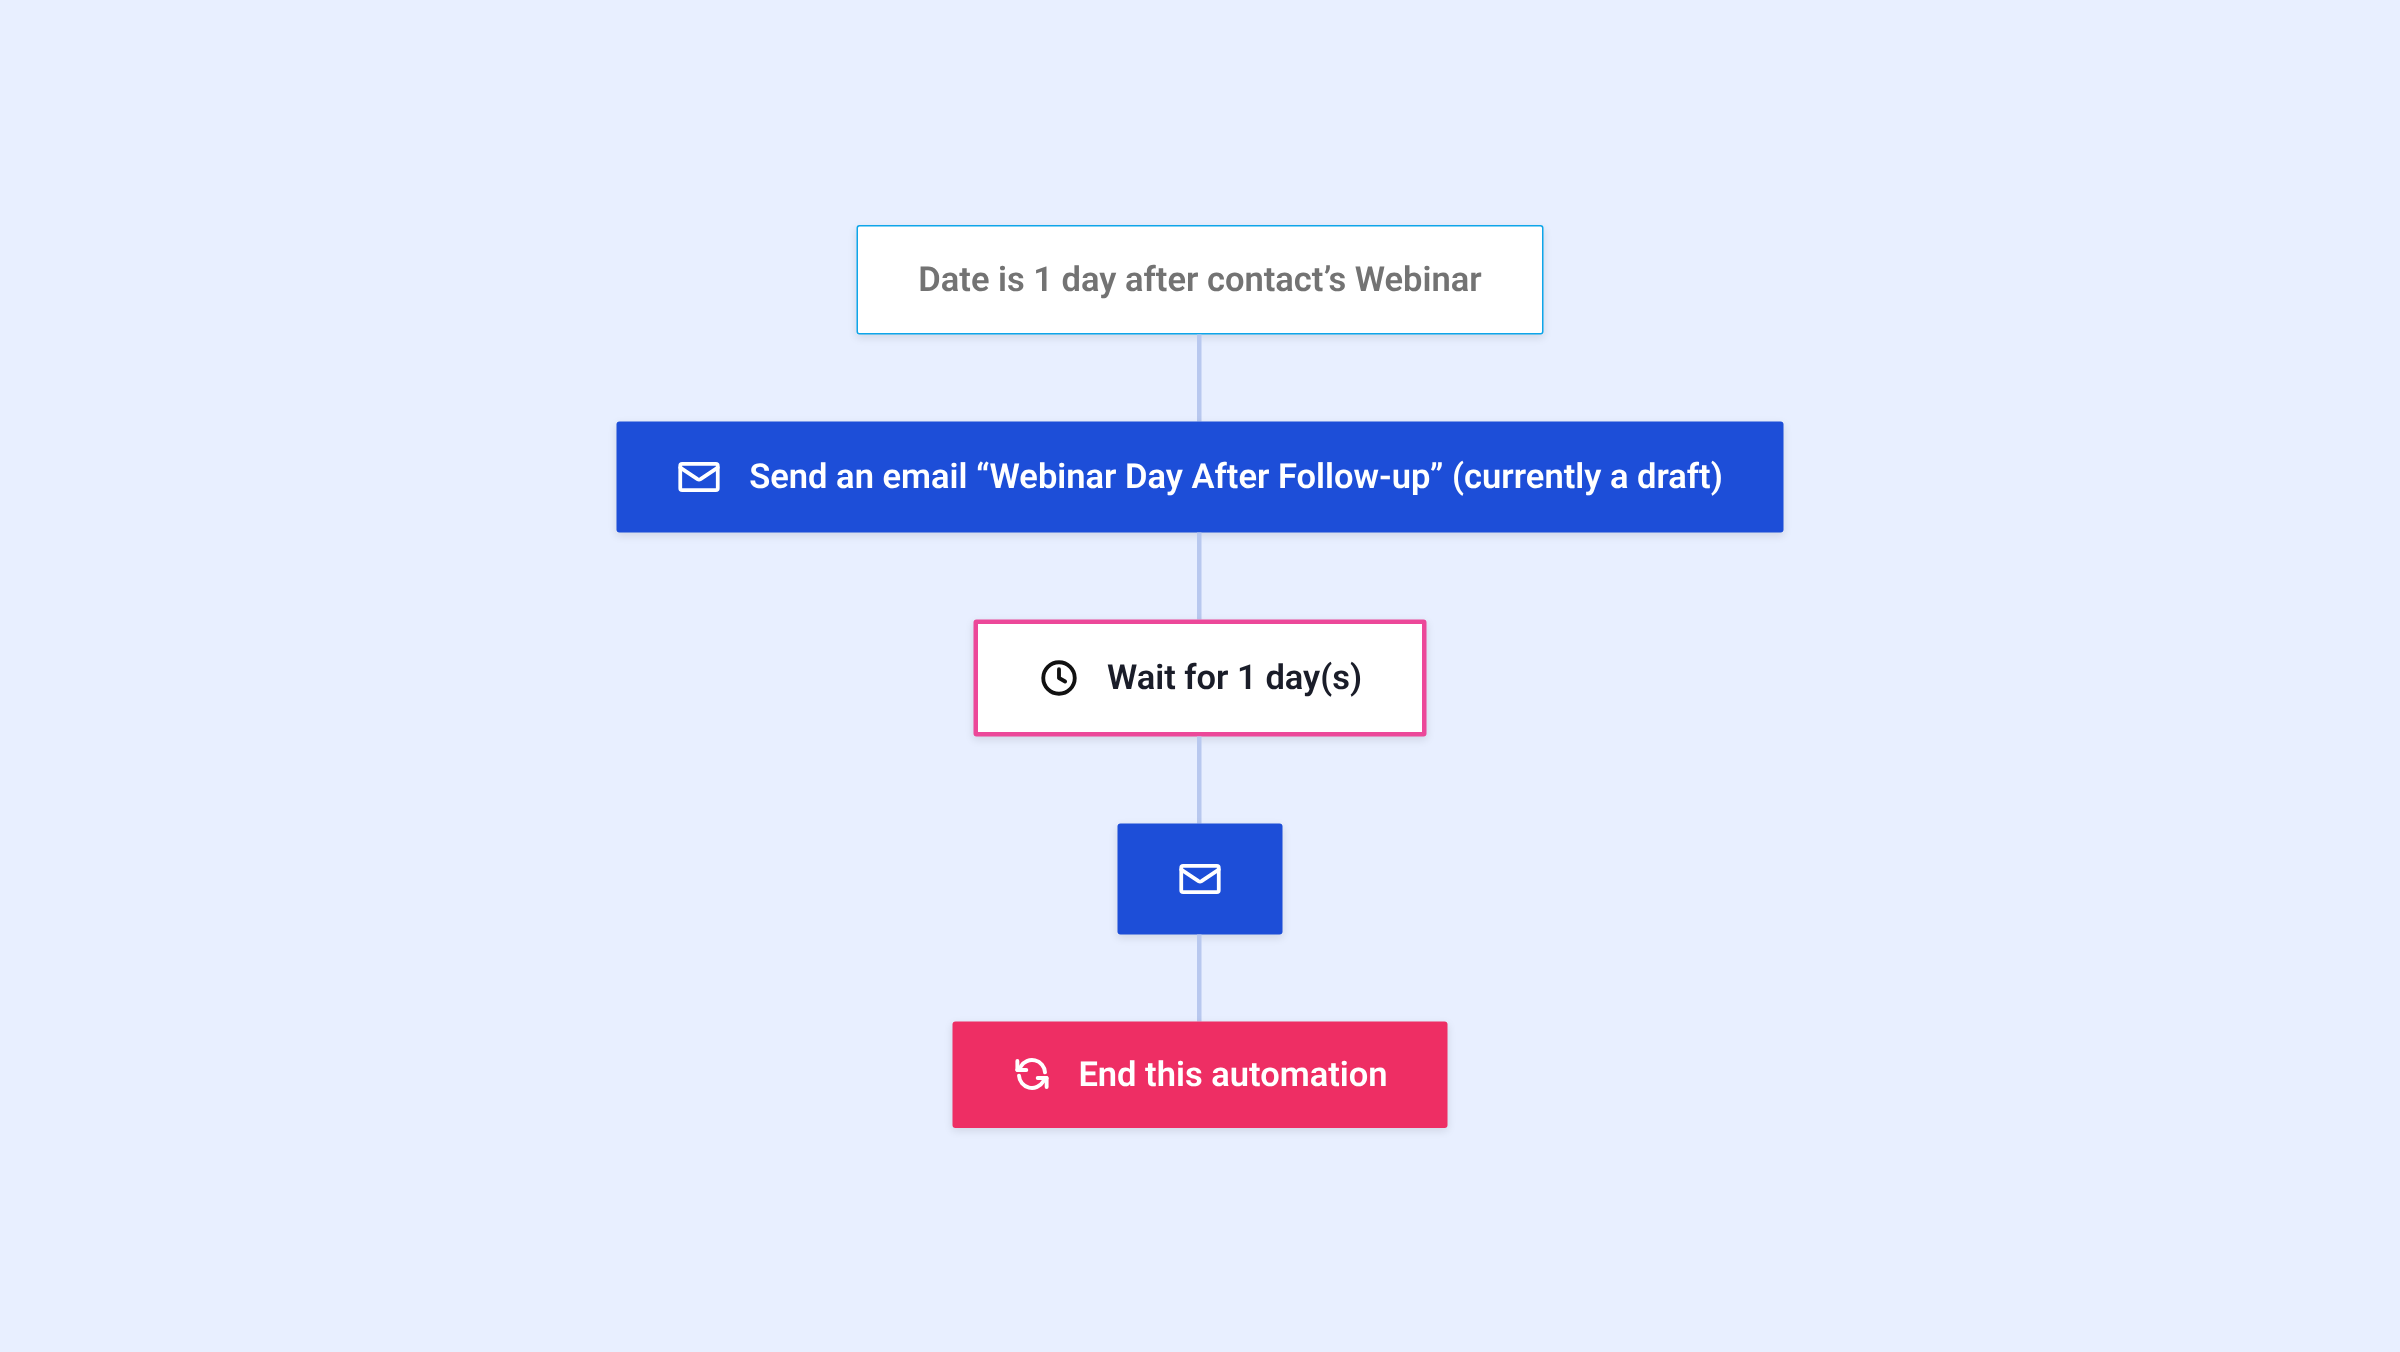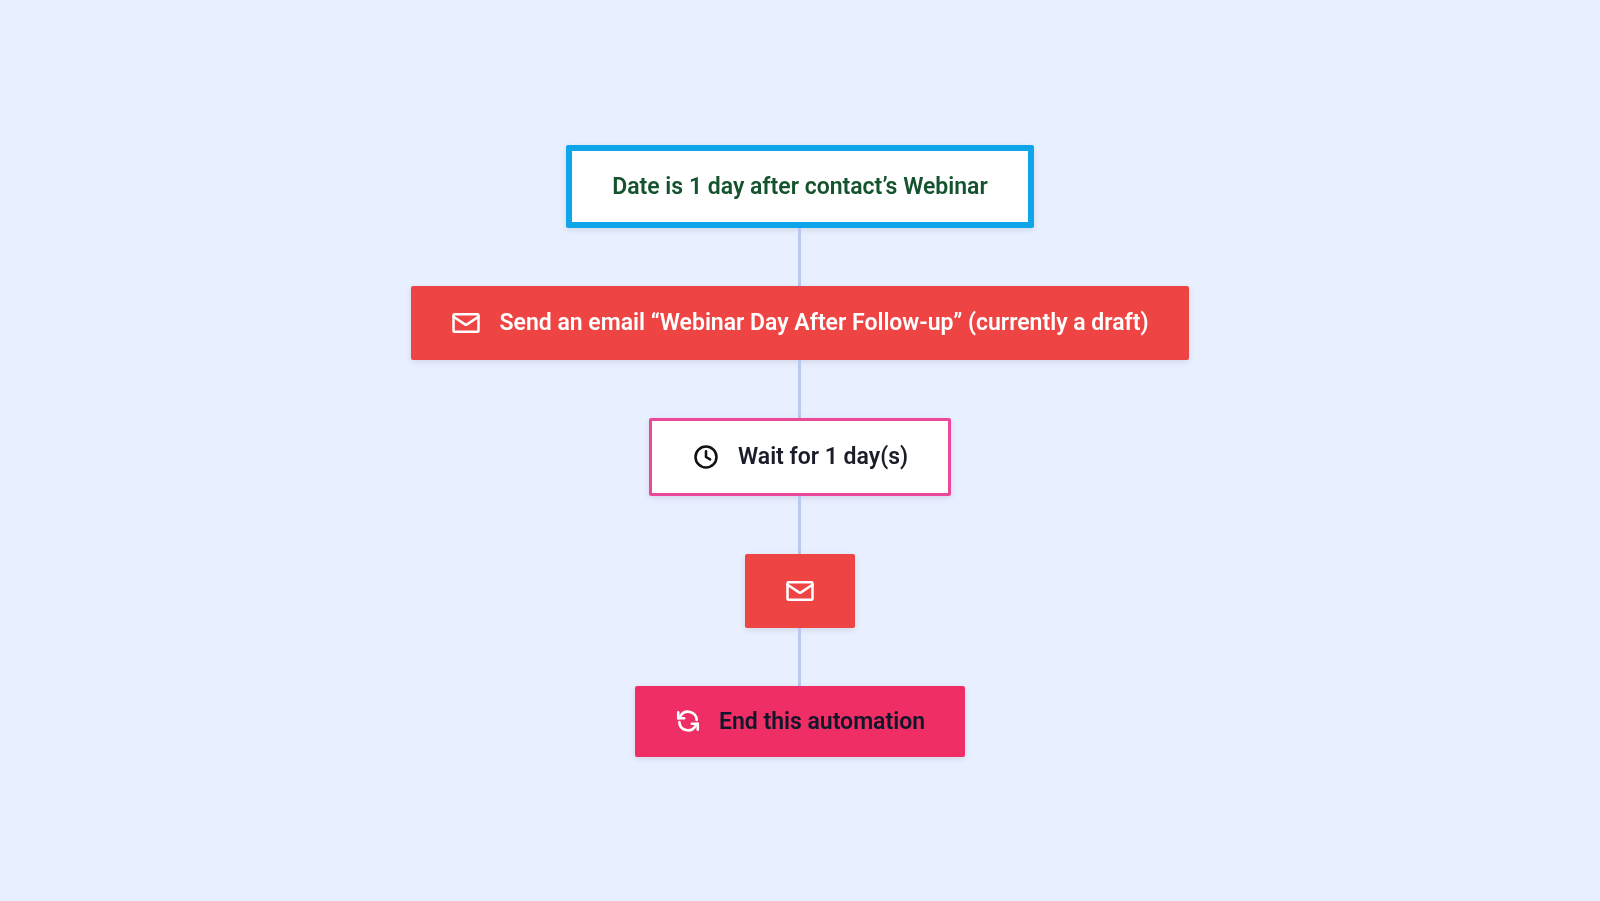--- a/index.html
+++ b/index.html
@@ -24,36 +24,36 @@
     gap: 18px;
     padding: 22px 40px;
     font-size: 23px;
     font-weight: 600;
     border-radius: 2px;
     box-shadow: 0 2px 6px rgba(0,0,0,0.10);
     white-space: nowrap;
   }
   .node.trigger {
     background: #ffffff;
-    color: #14532d;
-    border: 6px solid #0ea5e9;
+    color: #737373;
+    border: 1px solid #0ea5e9;
   }
   .node.email {
-    background: #ef4444;
+    background: #1d4ed8;
     color: #ffffff;
     text-align: center;
   }
   .node.wait {
     background: #ffffff;
     color: #1a1d29;
     border: 3px solid #ec4899;
   }
   .node.end {
     background: #ee2e64;
-    color: #0f172a;
+    color: #ffffff;
   }
   .connector {
     width: 3px;
     height: 58px;
     background: #b8c8ef;
   }
   .icon { display: inline-flex; align-items: center; justify-content: center; }
   .icon svg { display: block; }
 </style>
 </head>

